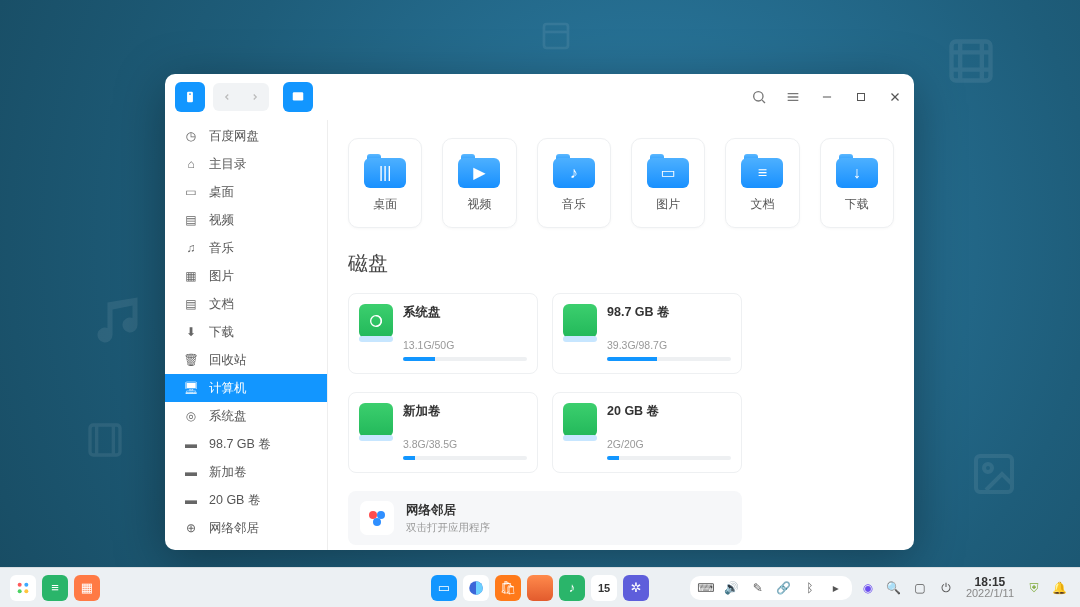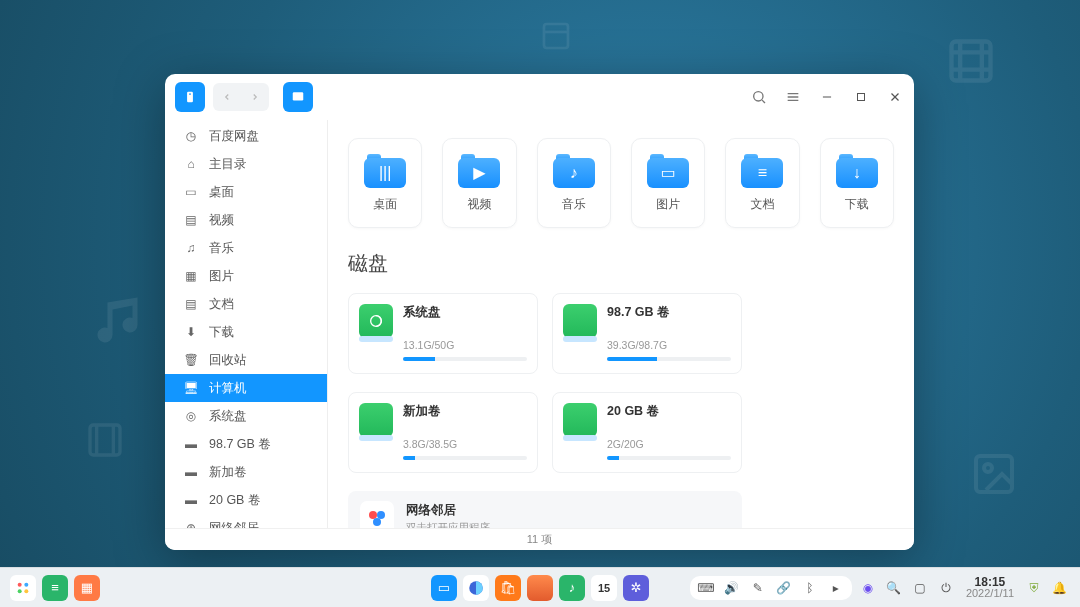--- a/index.html
+++ b/index.html
@@ -337,23 +337,20 @@
               <circle cx="12" cy="16" r="4" fill="#2f8fff"></circle>
             </svg>
         </div>
         <div>
           <div class="app-title">网络邻居</div>
           <div class="app-sub">双击打开应用程序</div>
         </div>
       </div>
     </div>
 
-    <div class="statusbar">
-        <span>11 项</span>
-      </div>
   </div>
 </div>
 
 <div class="taskbar">
   <div class="tb-section">
     <div class="dock-icon" style="background:#fff">
         <svg width="16" height="16" viewBox="0 0 24 24">
           <circle cx="7" cy="7" r="3" fill="#ff5a5a"></circle>
           <circle cx="17" cy="7" r="3" fill="#3da9ff"></circle>
           <circle cx="7" cy="17" r="3" fill="#4cd263"></circle>

